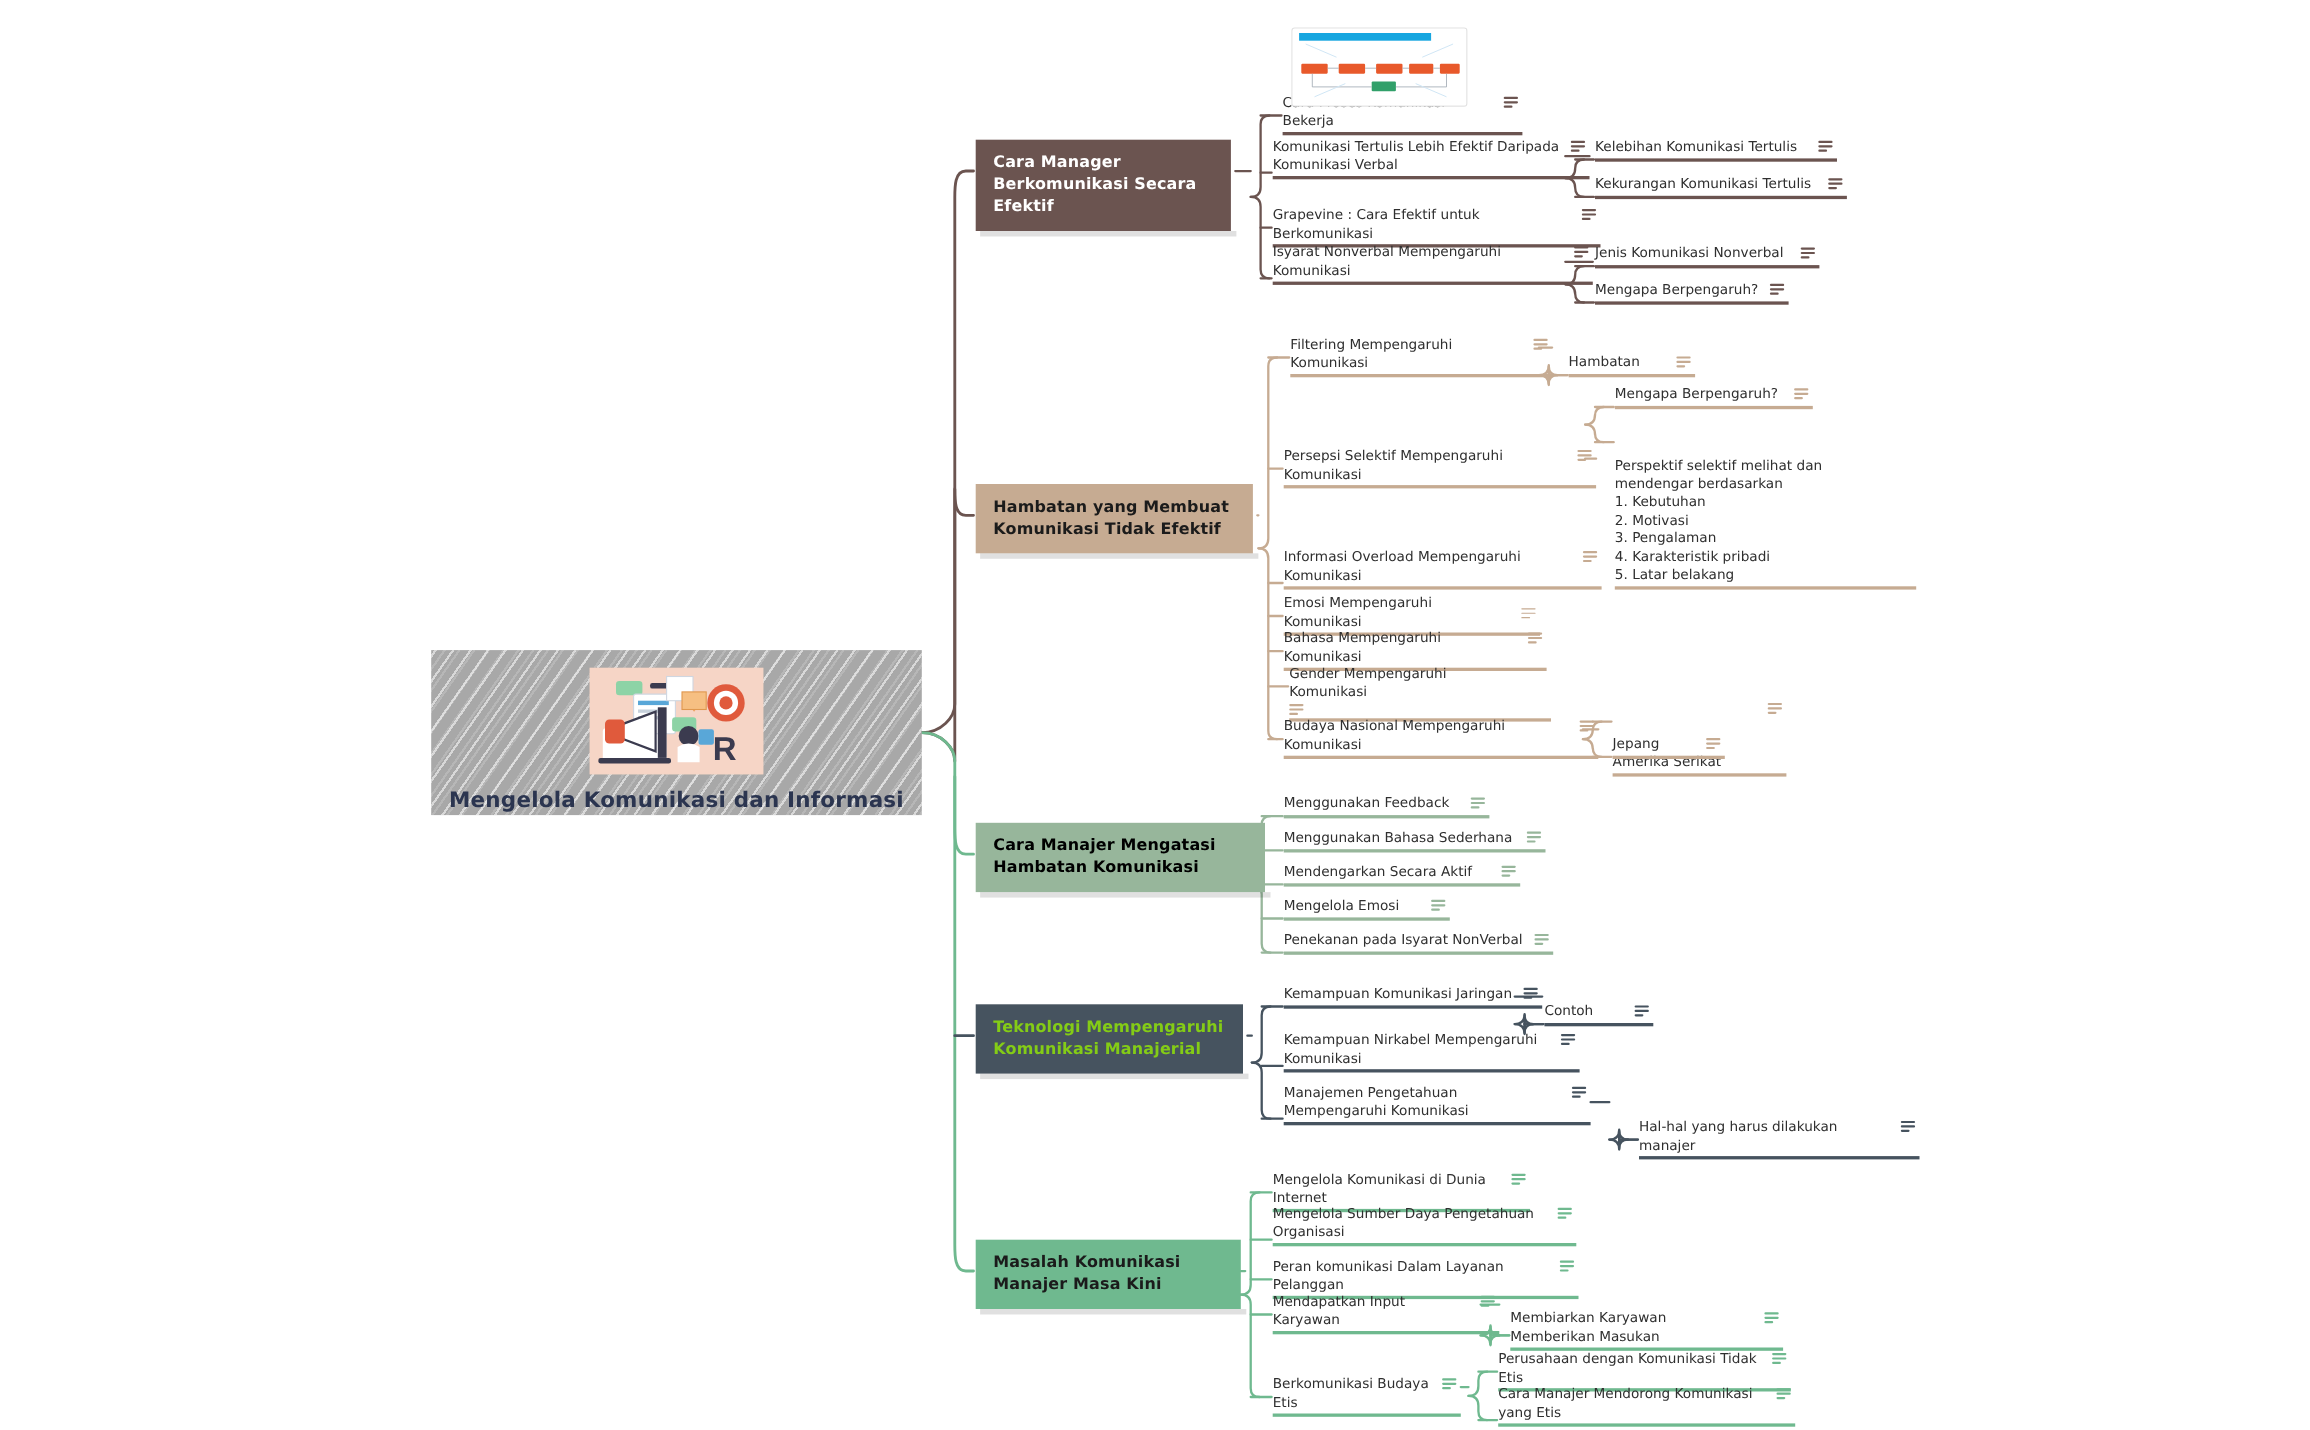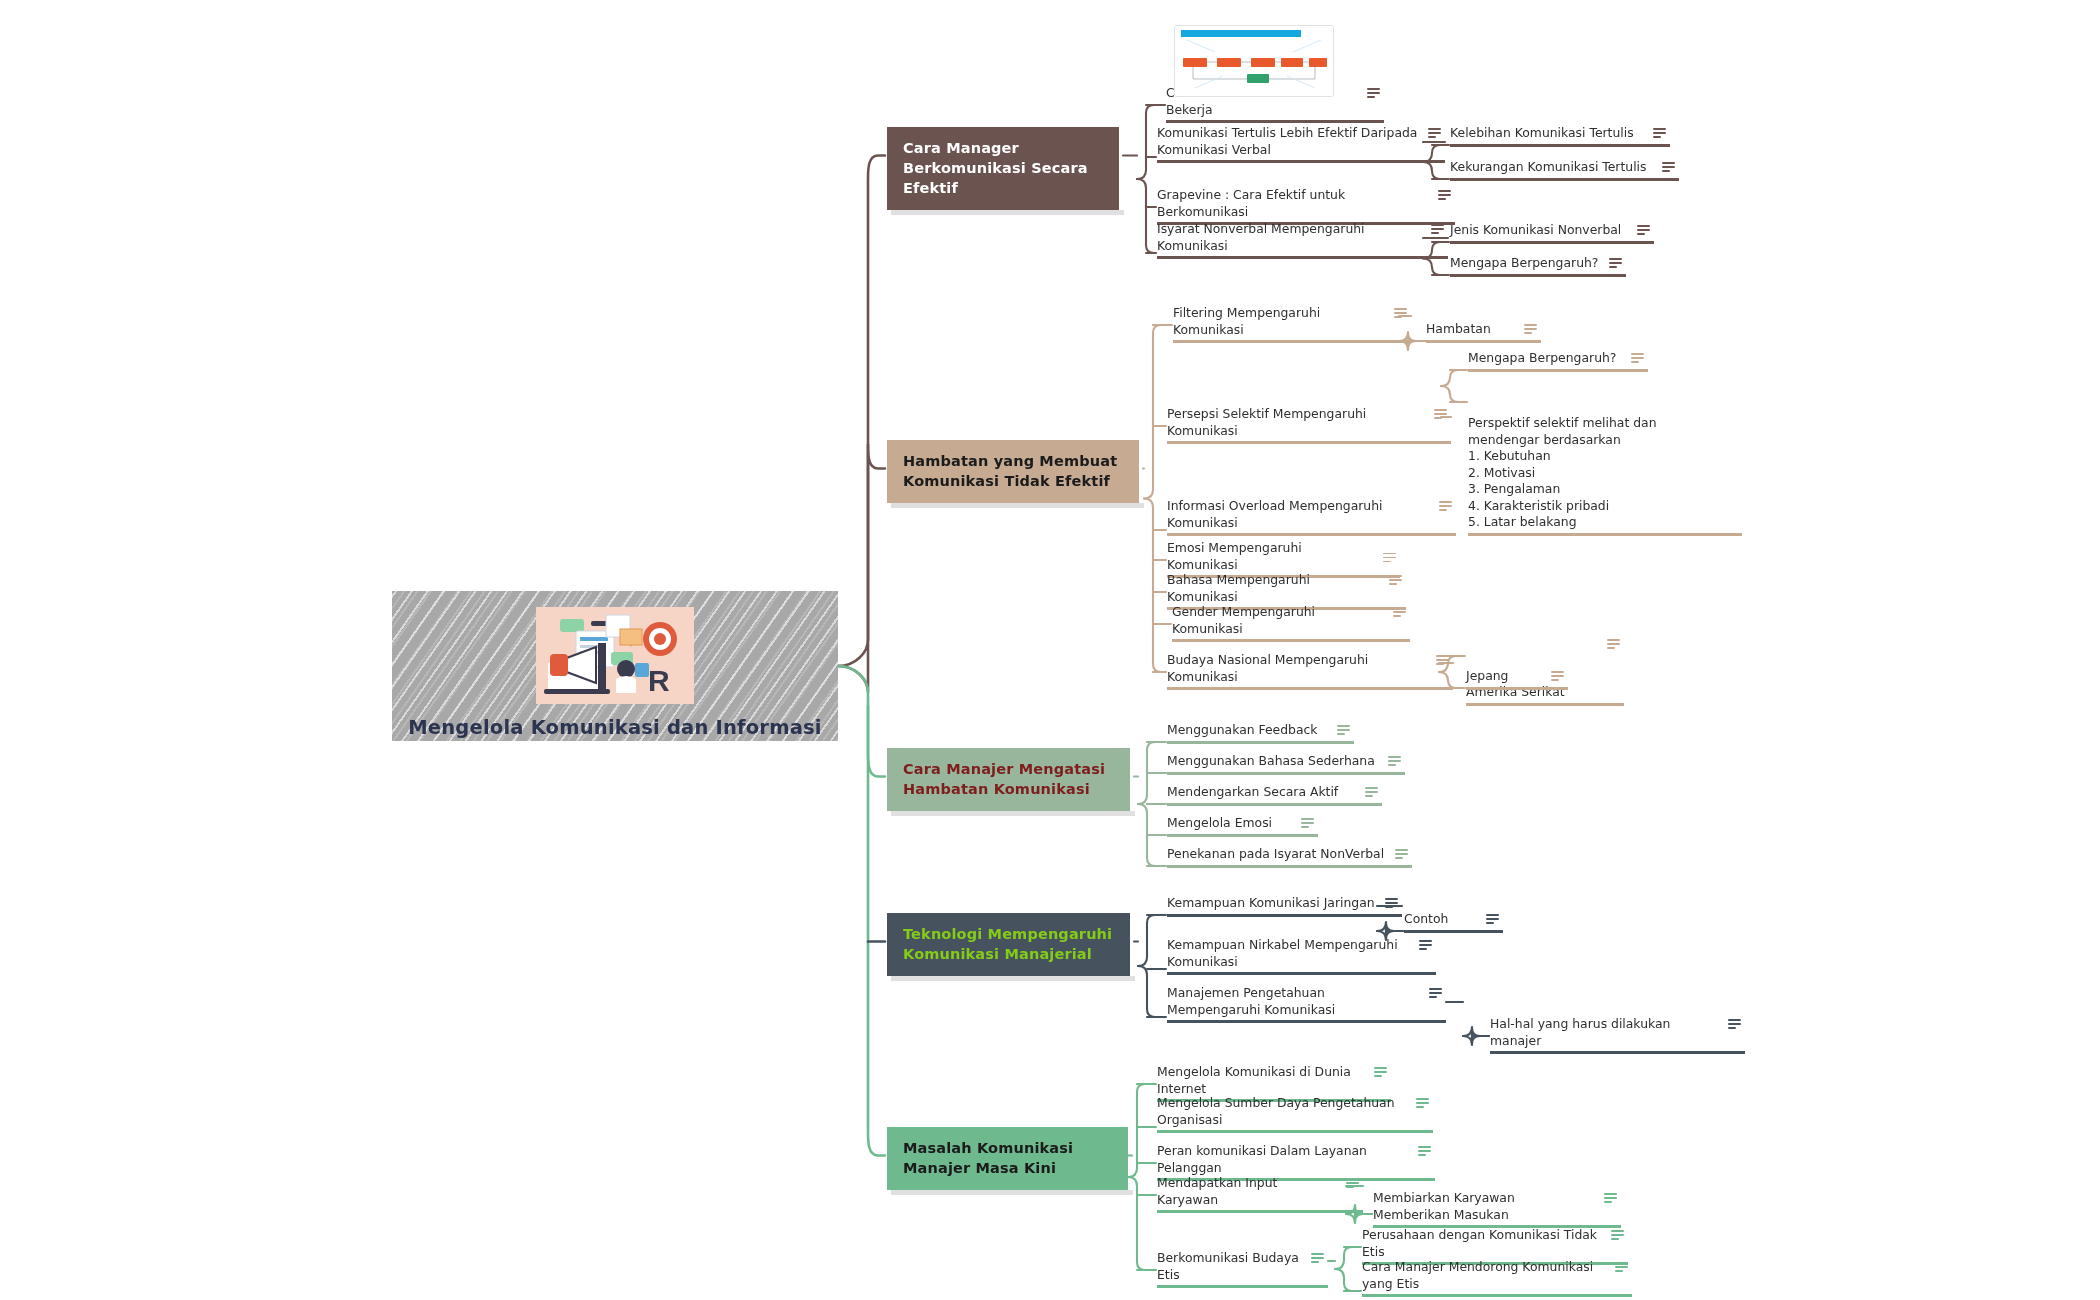--- a/index.html
+++ b/index.html
@@ -369,21 +369,21 @@
       </div>
       <div class="leaf" style="left: 1167px; top: 572px; width: 239px;">
         <div class="txt" style="width: 213px;">Bahasa Mempengaruhi Komunikasi</div>
         <div class="note-icon">
           <i style="background: rgb(198, 171, 146);"></i>
           <i style="background: rgb(198, 171, 146);"></i>
           <i style="background: rgb(198, 171, 146);"></i>
         </div>
         <div class="underline" style="background: rgb(198, 171, 146);"></div>
       </div>
-      <div class="leaf" style="left: 1172px; top: 604px; width: 238px;">
+      <div class="leaf" style="left: 1172px; top: 604px; width: 238px; flex-direction: column;">
         <div class="txt" style="width: 212px;">Gender Mempengaruhi Komunikasi</div>
         <div class="note-icon">
           <i style="background: rgb(198, 171, 146);"></i>
           <i style="background: rgb(198, 171, 146);"></i>
           <i style="background: rgb(198, 171, 146);"></i>
         </div>
         <div class="underline" style="background: rgb(198, 171, 146);"></div>
       </div>
       <div class="leaf" style="left: 1167px; top: 652px; width: 286px;">
         <div class="txt" style="width: 260px;">Budaya Nasional Mempengaruhi Komunikasi</div>
@@ -405,21 +405,21 @@
       </div>
       <div class="leaf" style="left: 1466px; top: 668px; width: 102px;">
         <div class="txt" style="width: 76px;">Jepang</div>
         <div class="note-icon">
           <i style="background: rgb(198, 171, 146);"></i>
           <i style="background: rgb(198, 171, 146);"></i>
           <i style="background: rgb(198, 171, 146);"></i>
         </div>
         <div class="underline" style="background: rgb(198, 171, 146);"></div>
       </div>
-      <div class="branch dark-text" style="left: 887px; top: 748px; width: 243px; min-height: 57px; background: rgb(151, 182, 155); color: #7f1d1d;">
+      <div class="branch dark-text" style="left: 887px; top: 748px; width: 263px; min-height: 57px; background: rgb(151, 182, 155); color: #000000;">
         <div>Cara Manajer Mengatasi Hambatan Komunikasi</div>
       </div>
       <div class="leaf" style="left: 1167px; top: 722px; width: 187px;">
         <div class="txt" style="width: 161px;">Menggunakan Feedback</div>
         <div class="note-icon">
           <i style="background: rgb(151, 182, 155);"></i>
           <i style="background: rgb(151, 182, 155);"></i>
           <i style="background: rgb(151, 182, 155);"></i>
         </div>
         <div class="underline" style="background: rgb(151, 182, 155);"></div>

